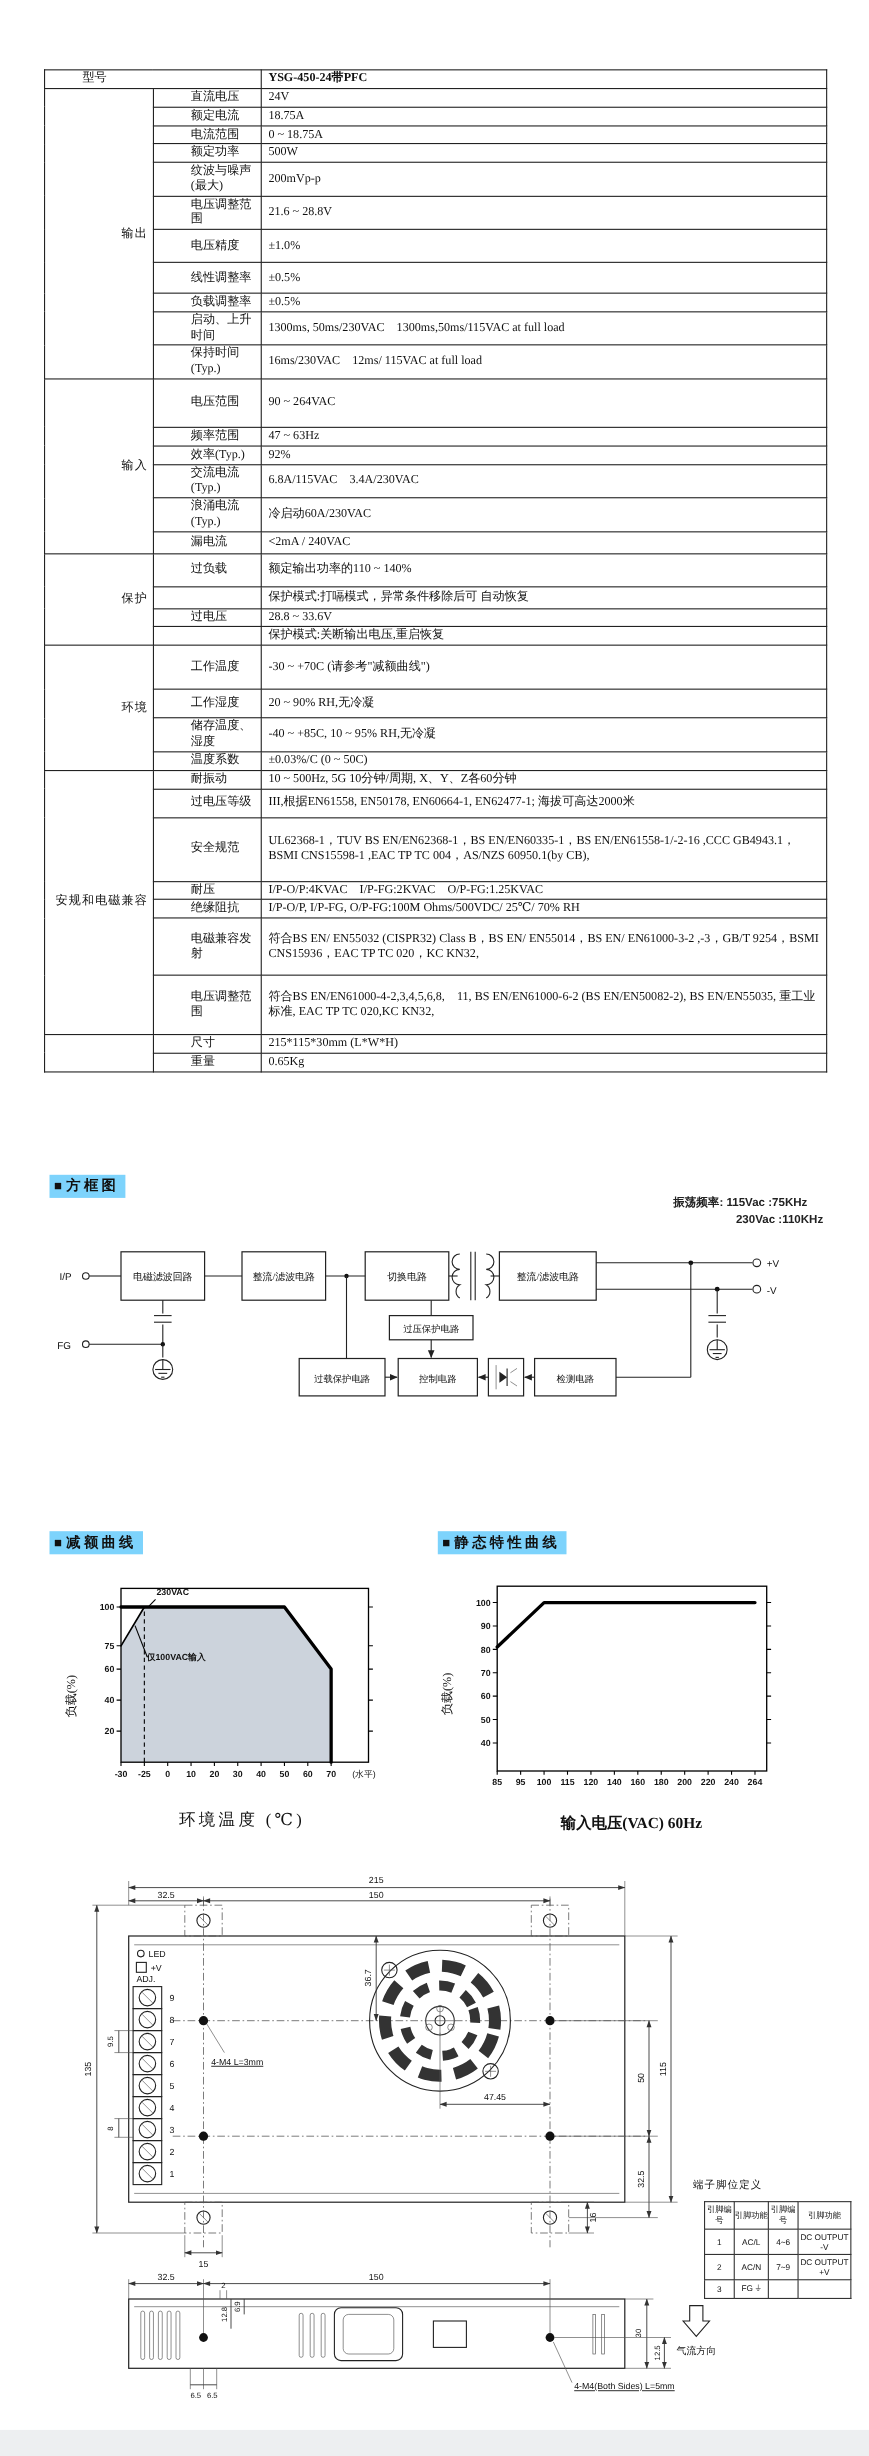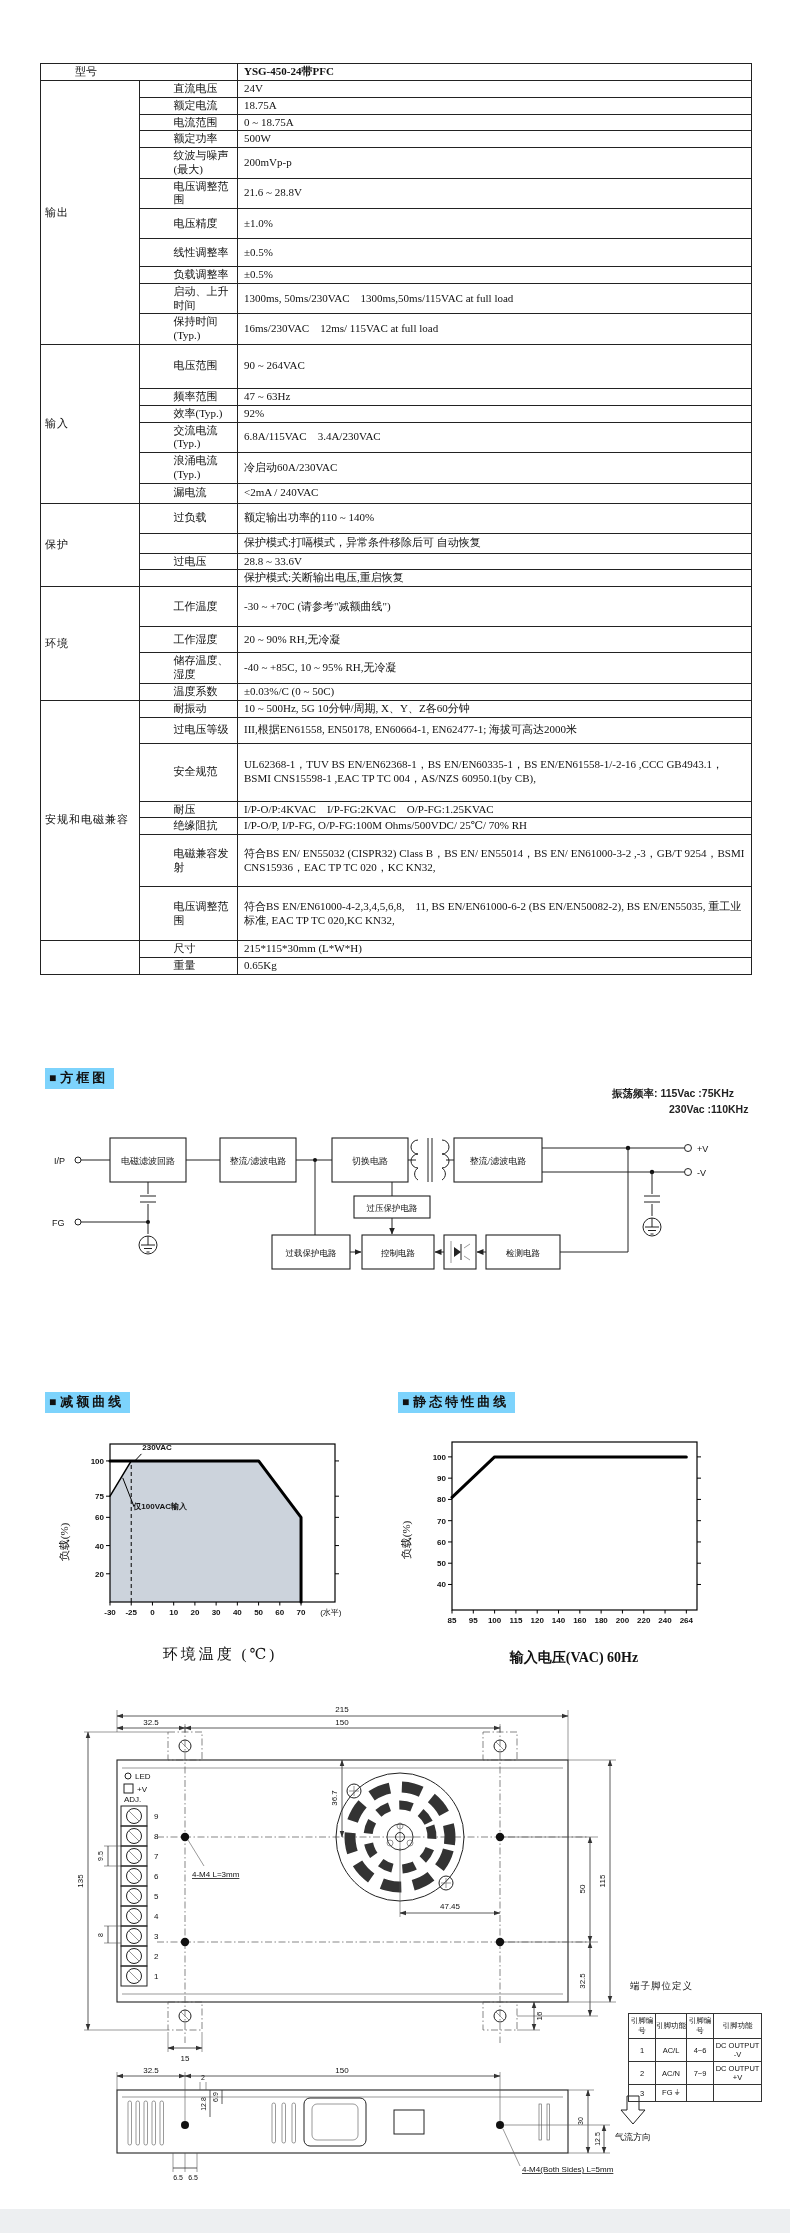--- a/index.html
+++ b/index.html
@@ -2,21 +2,21 @@
 <html><head>
 <meta charset="utf-8">
 <style>
   html,body{margin:0;padding:0;background:#fff;}
   #page{position:relative;width:790px;height:2233px;background:#fff;overflow:hidden;
         font-family:"Liberation Serif","DejaVu Serif",serif;color:#111;}
   .abs{position:absolute;}
   
   table.spec{border-collapse:collapse;width:712px;table-layout:fixed;font-size:11px;line-height:1.25;}
   table.spec td{border:1px solid #222;padding:1px 4px;vertical-align:middle;overflow:hidden;}
-  table.spec td.g{width:54px;text-align:left;letter-spacing:1px;}
+  table.spec td.g{width:54px;text-align:right;letter-spacing:1px;}
   table.spec td.lab{width:104px;padding-left:34px;}
   table.spec td.val{padding-left:6px;}
   td.model-val{font-weight:bold;}
   
   .sec{position:absolute;background:#7dd3fc;padding:1px 6px 2px 4px;font-size:13px;font-weight:bold;
        letter-spacing:3px;}
   .sec .mk{letter-spacing:0;margin-right:4px;font-size:12px;}
   
   .note{position:absolute;font-family:"Liberation Sans","DejaVu Sans",sans-serif;font-size:10.5px;
         font-weight:bold;line-height:1.5;color:#222;}
@@ -28,23 +28,23 @@
   .bx{stroke:#222;stroke-width:1.1;fill:none;}
   .th{stroke:#555;stroke-width:.6;fill:none;}
   .dl{stroke:#333;stroke-width:.8;fill:none;}
   .dd{stroke:#555;stroke-width:.7;stroke-dasharray:7 2.5 1.5 2.5;fill:none;}
   .dot{fill:#111;stroke:none;}
   .dim{font-size:8px;fill:#111;}
   .dim7{font-size:7px;fill:#111;}
   .und{text-decoration:underline;}
   
   .pintable{position:absolute;width:134px;}
-  .pt-title{font-size:9.5px;letter-spacing:1px;margin:0 0 20px 2px;}
+  .pt-title{font-size:9.5px;letter-spacing:1px;margin:0 0 8px 2px;}
   .pintable table{border-collapse:collapse;width:100%;font-size:7.5px;text-align:center;
-                  font-family:"Liberation Sans","DejaVu Sans",sans-serif;}
+                  font-family:"Liberation Sans","DejaVu Sans",sans-serif;margin-left:12px;}
   .pintable td,.pintable th{border:1px solid #333;padding:2px 0;font-weight:normal;height:12px;}
   .bottom-band{position:absolute;left:0;bottom:0;width:790px;height:24px;background:#edeff1;}
 </style>
 </head>
 <body>
 
 <div id="page">
 
   <table class="spec abs" style="left:40px;top:63px;">
     <tbody>

